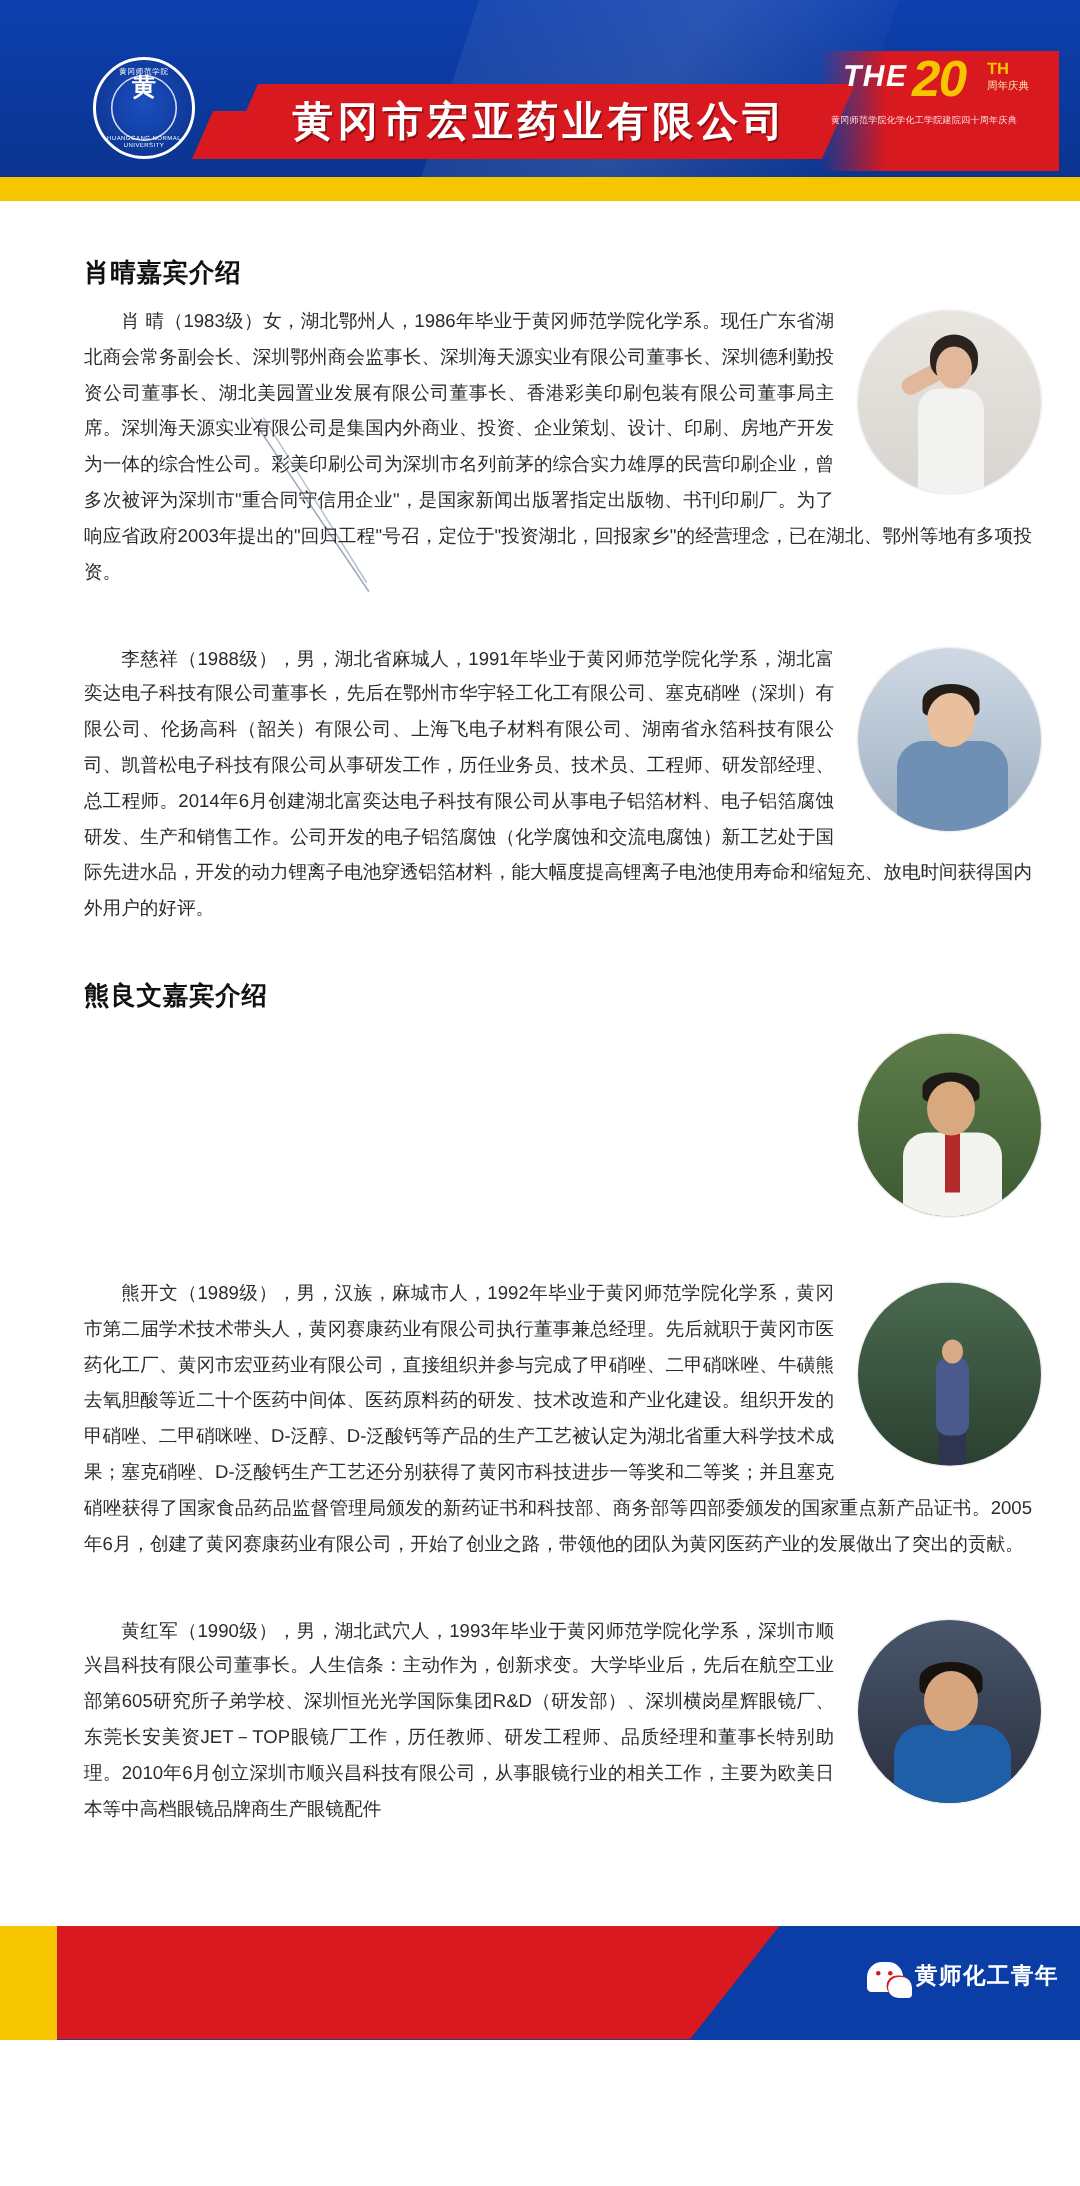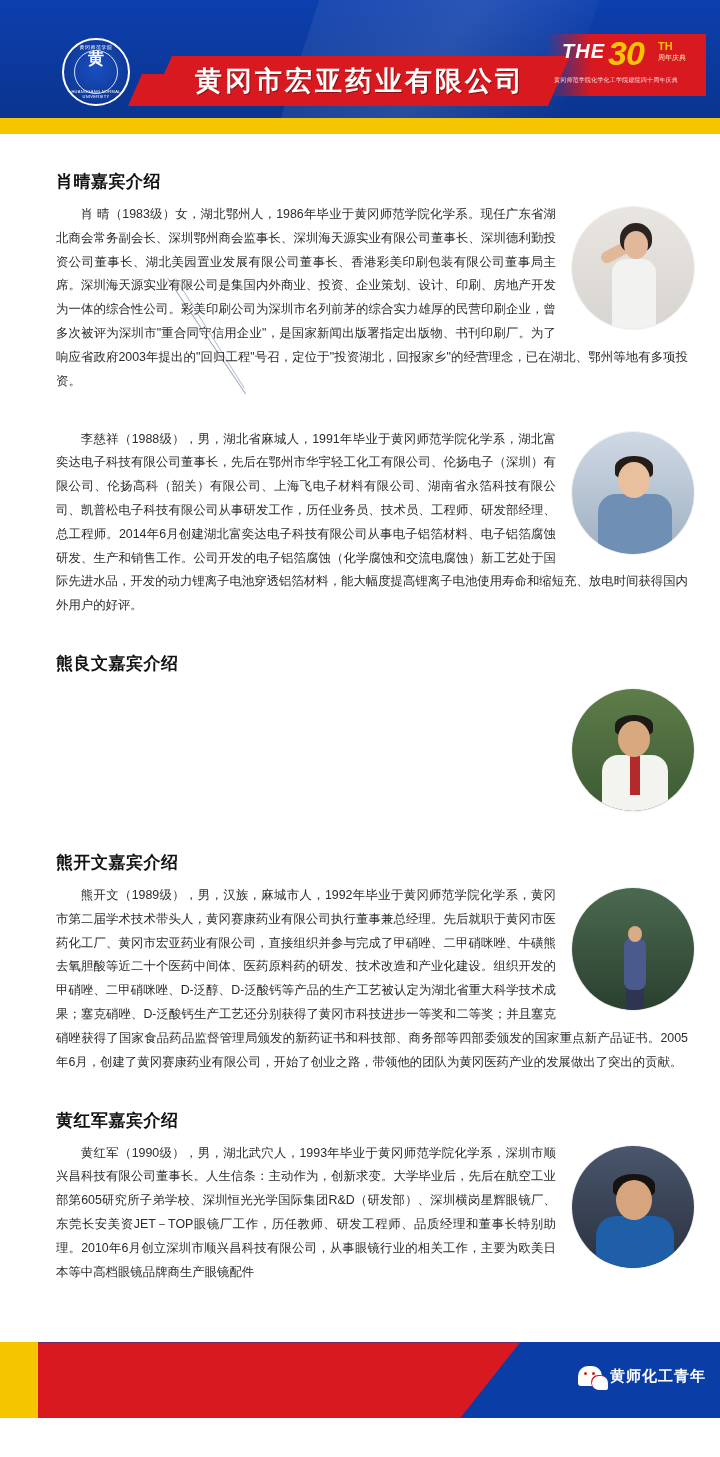--- a/index.html
+++ b/index.html
@@ -112,21 +112,21 @@
     left: 0; right: 0; bottom: 5px;
     text-align: center;
     color: #ffffff;
     font-size: 4px;
     letter-spacing: 0.3px;
   }
   .header-anniv {
     position: absolute;
     right: 14px; top: 34px;
     width: 160px;
-    height: 62px;
+    height: 80px;
     background: linear-gradient(90deg, rgba(216,25,32,0) 0%, #d81920 28%, #d81920 100%);
     color: #fff;
   }
   .anniv-the {
     position: absolute;
     left: 16px; top: 6px;
     font-size: 20px;
     font-weight: bold;
     font-style: italic;
     color: #ffffff;
@@ -339,21 +339,21 @@
       <div class="logo-glyph">黄</div>
       <div class="logo-arc-bottom">HUANGGANG NORMAL UNIVERSITY</div>
     </div>
 
     <div class="header-red-shape2"></div>
     <div class="header-red-shape"></div>
     <div class="header-title">黄冈市宏亚药业有限公司</div>
 
     <div class="header-anniv">
       <div class="anniv-the">THE</div>
-      <div class="anniv-num">30</div>
+      <div class="anniv-num">20</div>
       <div class="anniv-th">TH</div>
       <div class="anniv-cn">周年庆典</div>
       <div class="anniv-sub">黄冈师范学院化学化工学院建院四十周年庆典</div>
     </div>
 
     <div class="header-yellow-band"></div>
     <div class="header-bottom-white"></div>
   </div>
   <div style="position:relative;height:0;">
     <div class="header-diag"></div>
@@ -374,47 +374,45 @@
       <p class="profile-body">肖 晴（1983级）女，湖北鄂州人，1986年毕业于黄冈师范学院化学系。现任广东省湖北商会常务副会长、深圳鄂州商会监事长、深圳海天源实业有限公司董事长、深圳德利勤投资公司董事长、湖北美园置业发展有限公司董事长、香港彩美印刷包装有限公司董事局主席。深圳海天源实业有限公司是集国内外商业、投资、企业策划、设计、印刷、房地产开发为一体的综合性公司。彩美印刷公司为深圳市名列前茅的综合实力雄厚的民营印刷企业，曾多次被评为深圳市"重合同守信用企业"，是国家新闻出版署指定出版物、书刊印刷厂。为了响应省政府2003年提出的"回归工程"号召，定位于"投资湖北，回报家乡"的经营理念，已在湖北、鄂州等地有多项投资。</p>
     </div>
 
     <div class="profile clearfix">
       <div class="photo p2">
         <div class="ph-bg"></div>
         <div class="ph-figure body"></div>
         <div class="ph-figure hair"></div>
         <div class="ph-figure head"></div>
       </div>
-      <p class="profile-body">李慈祥（1988级），男，湖北省麻城人，1991年毕业于黄冈师范学院化学系，湖北富奕达电子科技有限公司董事长，先后在鄂州市华宇轻工化工有限公司、伦扬电子（深圳）有限公司、伦扬高科（韶关）有限公司、上海飞电子材料有限公司、湖南省永箔科技有限公司、凯普松电子科技有限公司从事研发工作，历任业务员、技术员、工程师、研发部经理、总工程师。2014年6月创建湖北富奕达电子科技有限公司从事电子铝箔材料、电子铝箔腐蚀研发、生产和销售工作。公司开发的电子铝箔腐蚀（化学腐蚀和交流电腐蚀）新工艺处于国际先进水品，开发的动力锂离子电池穿透铝箔材料，能大幅度提高锂离子电池使用寿命和缩短充、放电时间获得国内外用户的好评。</p>
+      <p class="profile-body">李慈祥（1988级），男，湖北省麻城人，1991年毕业于黄冈师范学院化学系，湖北富奕达电子科技有限公司董事长，先后在鄂州市华宇轻工化工有限公司、塞克硝唑（深圳）有限公司、伦扬高科（韶关）有限公司、上海飞电子材料有限公司、湖南省永箔科技有限公司、凯普松电子科技有限公司从事研发工作，历任业务员、技术员、工程师、研发部经理、总工程师。2014年6月创建湖北富奕达电子科技有限公司从事电子铝箔材料、电子铝箔腐蚀研发、生产和销售工作。公司开发的电子铝箔腐蚀（化学腐蚀和交流电腐蚀）新工艺处于国际先进水品，开发的动力锂离子电池穿透铝箔材料，能大幅度提高锂离子电池使用寿命和缩短充、放电时间获得国内外用户的好评。</p>
     </div>
 
     <div class="profile clearfix">
       <h2 class="profile-title">熊良文嘉宾介绍</h2>
       <div class="photo p3">
         <div class="ph-bg"></div>
         <div class="ph-figure body"></div>
         <div class="ph-figure tie"></div>
         <div class="ph-figure hair"></div>
         <div class="ph-figure head"></div>
       </div>
     </div>
 
     <div class="profile clearfix">
-      <h2 class="profile-title">熊开文嘉宾介绍</h2>
       <div class="photo p4">
         <div class="ph-bg"></div>
         <div class="ph-figure legs"></div>
         <div class="ph-figure body"></div>
         <div class="ph-figure head"></div>
       </div>
       <p class="profile-body">熊开文（1989级），男，汉族，麻城市人，1992年毕业于黄冈师范学院化学系，黄冈市第二届学术技术带头人，黄冈赛康药业有限公司执行董事兼总经理。先后就职于黄冈市医药化工厂、黄冈市宏亚药业有限公司，直接组织并参与完成了甲硝唑、二甲硝咪唑、牛磺熊去氧胆酸等近二十个医药中间体、医药原料药的研发、技术改造和产业化建设。组织开发的甲硝唑、二甲硝咪唑、D-泛醇、D-泛酸钙等产品的生产工艺被认定为湖北省重大科学技术成果；塞克硝唑、D-泛酸钙生产工艺还分别获得了黄冈市科技进步一等奖和二等奖；并且塞克硝唑获得了国家食品药品监督管理局颁发的新药证书和科技部、商务部等四部委颁发的国家重点新产品证书。2005年6月，创建了黄冈赛康药业有限公司，开始了创业之路，带领他的团队为黄冈医药产业的发展做出了突出的贡献。</p>
     </div>
 
     <div class="profile clearfix">
-      <h2 class="profile-title">黄红军嘉宾介绍</h2>
       <div class="photo p5">
         <div class="ph-bg"></div>
         <div class="ph-figure body"></div>
         <div class="ph-figure hair"></div>
         <div class="ph-figure head"></div>
       </div>
       <p class="profile-body">黄红军（1990级），男，湖北武穴人，1993年毕业于黄冈师范学院化学系，深圳市顺兴昌科技有限公司董事长。人生信条：主动作为，创新求变。大学毕业后，先后在航空工业部第605研究所子弟学校、深圳恒光光学国际集团R&amp;D（研发部）、深圳横岗星辉眼镜厂、东莞长安美资JET－TOP眼镜厂工作，历任教师、研发工程师、品质经理和董事长特别助理。2010年6月创立深圳市顺兴昌科技有限公司，从事眼镜行业的相关工作，主要为欧美日本等中高档眼镜品牌商生产眼镜配件</p>
     </div>
 
   </div>

